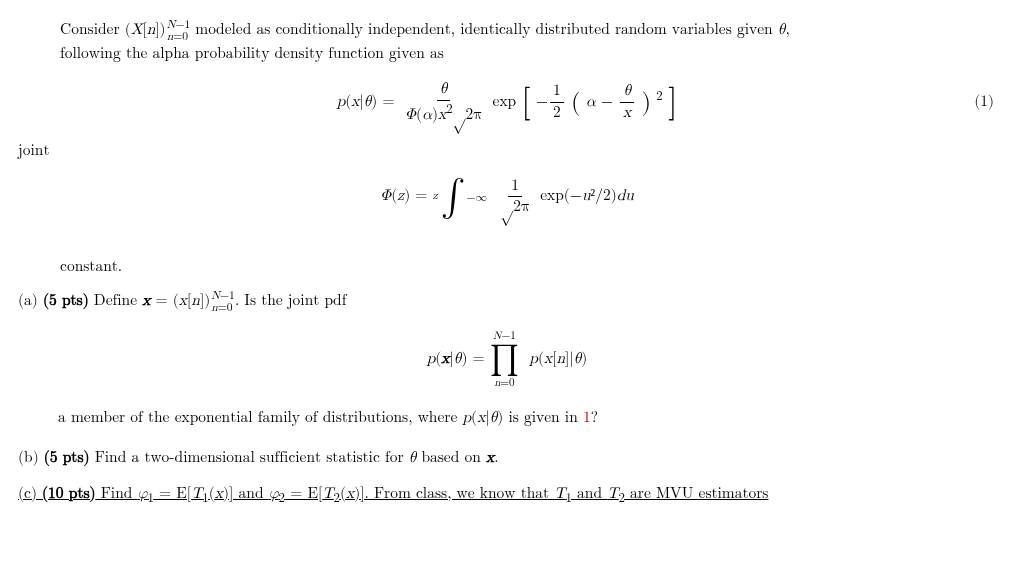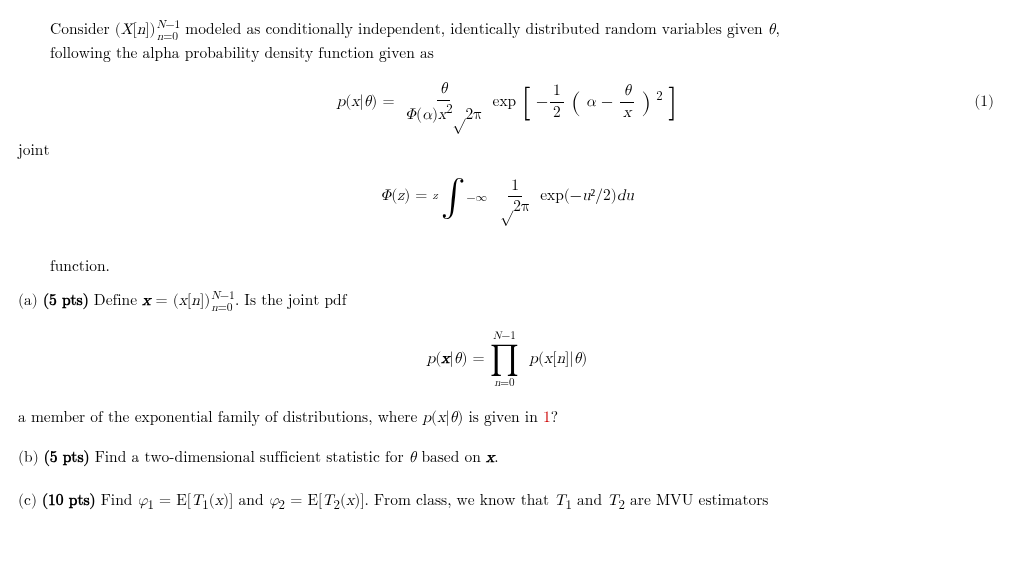--- a/index.html
+++ b/index.html
@@ -17,21 +17,21 @@
       line-height: 1.55;
     }
     .section-title {
       font-weight: bold;
       display: inline;
     }
     .section-header {
       margin-bottom: 6px;
     }
     .indent {
-      margin-left: 32px;
+      margin-left: 42px;
     }
     .frac {
       display: inline-flex;
       flex-direction: column;
       align-items: center;
       vertical-align: middle;
       margin: 0 2px;
     }
     .frac .num {
       border-bottom: 1px solid #000;
@@ -170,21 +170,21 @@
       <span class="frac">
         <span class="num">1</span>
         <span class="den">√2π</span>
       </span>
       exp(−<span class="italic">u</span>²/2)<span class="italic">du</span>
     </span>
   </div>
 
   <div class="indent">
     <br>
-    <span>function.</span>
+    <span>constant.</span>
   </div>
 
   <div class="part">
     <span>(a) <span class="bold">(5 pts)</span> Define <span class="italic bold">x</span> = (<span class="italic">x</span>[<span class="italic">n</span>])<span class="subsup">
           <span class="sup-part"><span class="italic">N</span>−1</span>
           <span class="sub-part"><span class="italic">n</span>=0</span>
         </span>. Is the joint pdf</span>
   </div>
 
   <div class="eq-block">
@@ -192,25 +192,25 @@
       <span class="italic">p</span>(<span class="italic bold">x</span>|<span class="italic">θ</span>) =
       <span class="product-sym-wrap">
         <span class="product-limits-top"><span class="italic">N</span>−1</span>
         <span class="product-sym">∏</span>
         <span class="product-limits-bot"><span class="italic">n</span>=0</span>
       </span>
       &nbsp;<span class="italic">p</span>(<span class="italic">x</span>[<span class="italic">n</span>]|<span class="italic">θ</span>)
     </span>
   </div>
 
-  <div style="">
+  <div style="margin-left:40px;">
     <span>a member of the exponential family of distributions, where <span class="italic">p</span>(<span class="italic">x</span>|<span class="italic">θ</span>) is given in <span class="color-red">1</span>?</span>
   </div>
 
   <div class="part" style="margin-top:16px;">
     <span>(b) <span class="bold">(5 pts)</span> Find a two-dimensional sufficient statistic for <span class="italic">θ</span> based on <span class="italic bold">x</span>.</span>
   </div>
 
-  <div class="part" style="margin-top:19px;">
+  <div class="part" style="margin-top:12px;text-decoration:underline;">
     <span>(c) <span class="bold">(10 pts)</span> Find <span class="italic">φ</span><sub>1</sub> = E[<span class="italic">T</span><sub>1</sub>(<span class="italic">x</span>)] and <span class="italic">φ</span><sub>2</sub> = E[<span class="italic">T</span><sub>2</sub>(<span class="italic">x</span>)]. From class, we know that <span class="italic">T</span><sub>1</sub> and <span class="italic">T</span><sub>2</sub> are MVU estimators</span><br>
   </div>
 
 </div>
 
 </body></html>

